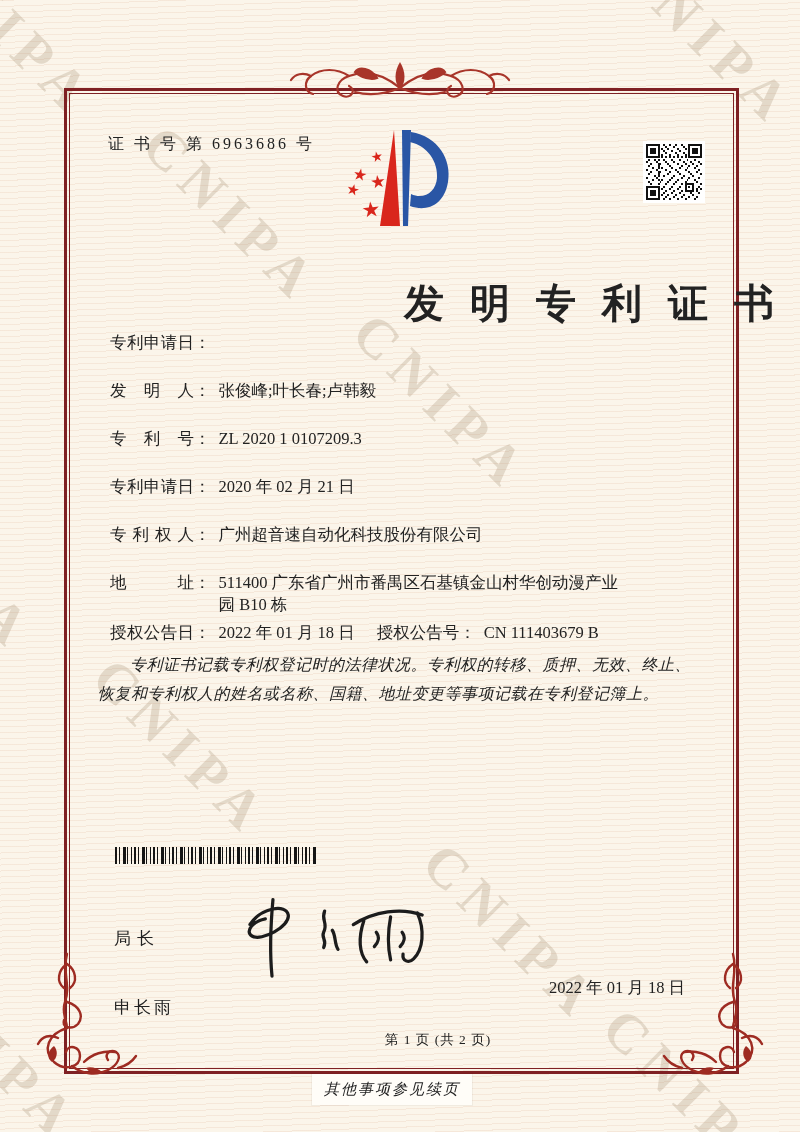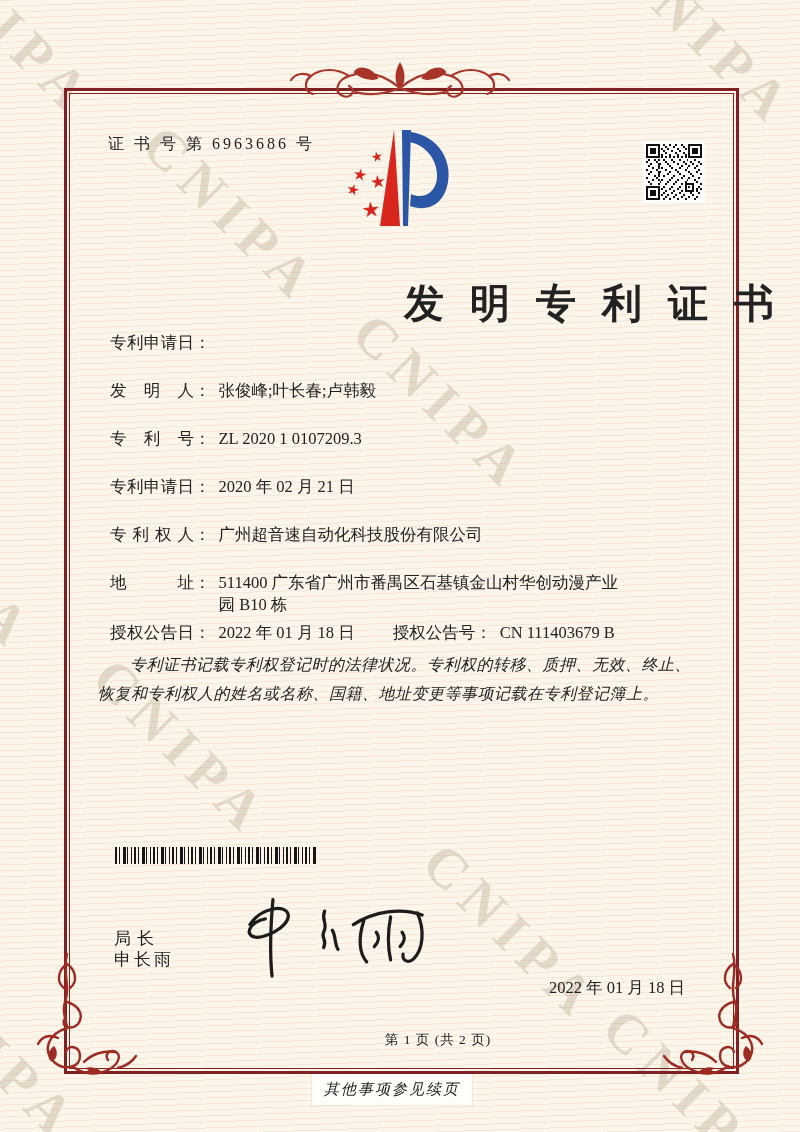--- a/index.html
+++ b/index.html
@@ -35,38 +35,38 @@
     text-align:right;font-size:40px;font-weight:bold;letter-spacing:26px;padding-left:26px;margin-top:40px;}
 
   .fields{position:absolute;left:110px;top:332px;width:570px;font-size:16.5px;line-height:22px;}
   .frow{display:flex;margin-bottom:26px;align-items:flex-start;}
   .fgroup{display:flex;align-items:flex-end;}
   .flabel{display:inline-block;width:84px;flex:none;text-align:justify;text-align-last:justify;}
   .fcolon{flex:none;margin-right:8px;}
   .fvalue{flex:0 1 auto;}
   .frow.addr{margin-bottom:6px;}
   .frow.addr .fvalue{max-width:412px;}
-  .g2{margin-left:38px;}
+  .g2{margin-left:22px;}
   .g2 .flabel{width:auto;text-align:left;text-align-last:auto;}
 
   .paras{position:absolute;left:98px;top:650px;width:606px;
     font-size:16px;line-height:29px;font-style:italic;letter-spacing:0.5px;}
   .paras p{margin:0;text-indent:2em;}
 
   .barcode{position:absolute;left:115px;top:847px;width:202px;height:17px;
     background:repeating-linear-gradient(90deg,
       #151515 0 2px, rgba(0,0,0,0) 2px 4px,
       #151515 4px 5px, rgba(0,0,0,0) 5px 8px,
       #151515 8px 11px, rgba(0,0,0,0) 11px 12px,
       #151515 12px 13px, rgba(0,0,0,0) 13px 16px,
       #151515 16px 17px, rgba(0,0,0,0) 17px 19px);}
 
   .sig-title{position:absolute;left:114px;top:915px;font-size:17px;letter-spacing:6px;
     font-family:"Liberation Sans","DejaVu Sans",sans-serif;margin-top:12px;}
-  .sig-name{position:absolute;left:114px;top:948px;font-size:17px;letter-spacing:3px;
+  .sig-name{position:absolute;left:114px;top:996px;font-size:17px;letter-spacing:3px;
     font-family:"Liberation Sans","DejaVu Sans",sans-serif;}
   .sig-script{position:absolute;left:232px;top:892px;}
 
   .issue-date{position:absolute;left:492px;top:977px;width:250px;text-align:center;font-size:16.5px;}
   .page-info{position:absolute;left:0;top:1031px;width:100%;text-align:center;font-size:13.5px;letter-spacing:1px;margin-left:38px;}
   .cont-note{position:absolute;left:312px;top:1074px;background:#fffdf8;
     padding:6px 12px;font-size:15px;font-style:italic;letter-spacing:2px;
     box-shadow:0 0 0 1px rgba(0,0,0,0.04);}
 </style>
 </head>

